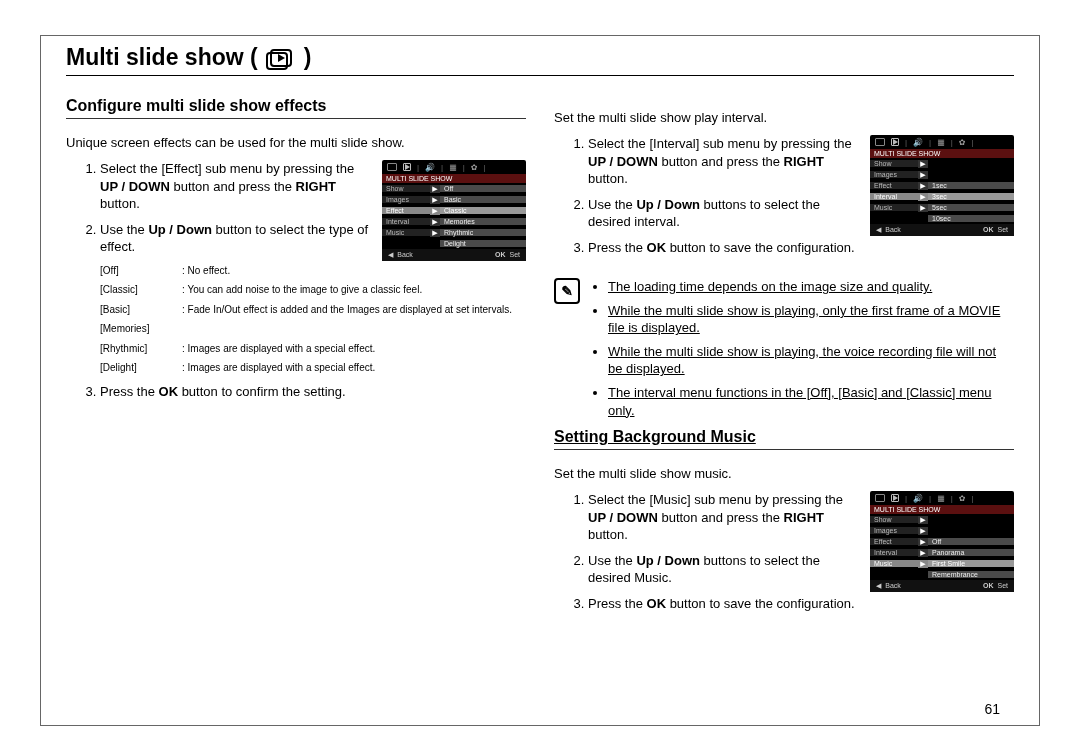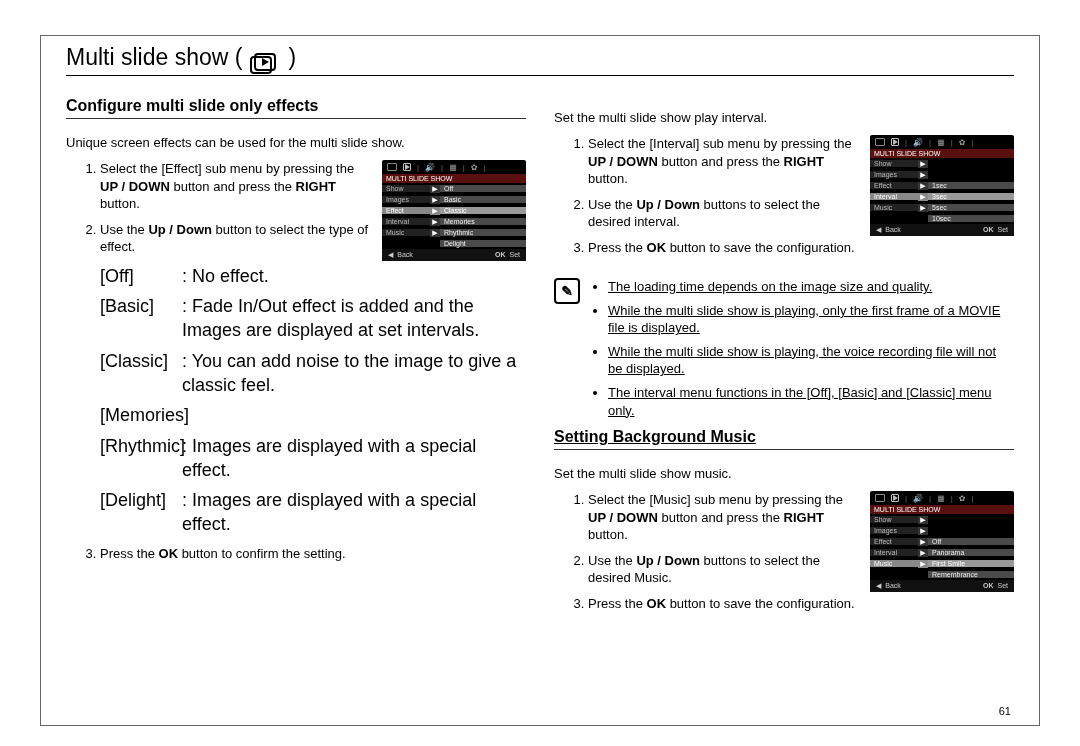--- a/index.html
+++ b/index.html
@@ -6,34 +6,34 @@
   body {
     width: 1080px;
     height: 746px;
     background: #fff;
     font-family: Arial, Helvetica, sans-serif;
     color: #000;
     position: relative;
     padding: 35px 40px 20px 40px;
   }
   .page-border { border: 1px solid #666; width: 100%; height: 100%; padding: 0 25px 18px 25px; position: relative; }
-  .main-title { font-size: 23px; font-weight: normal; padding-top: 8px; display:flex; align-items:flex-end; gap:12px;}
+  .main-title { font-size: 23px; font-weight: bold; padding-top: 8px; display:flex; align-items:center; gap:12px;}
   .title-icon { border:2px solid #000; border-radius:4px; width:22px; height:18px; display:inline-flex; align-items:center; justify-content:center; position:relative;}
   .title-icon::before{content:""; width:0;height:0;border-left:7px solid #000;border-top:4px solid transparent;border-bottom:4px solid transparent; position:absolute; left:6px;}
   .title-icon-wrap{display:inline-flex; position:relative;}
   .title-icon-wrap .shadow{position:absolute; left:-4px; top:3px; border:2px solid #000; border-radius:4px; width:22px; height:18px;}
   .hr { height:1px; background:#000; margin-top:4px;}
   .cols { display:flex; gap:28px; margin-top:18px;}
   .col { flex:1; }
   .sec-head { font-size:16px; font-weight:bold; padding:3px 0; border-bottom:1px solid #333;}
   .intro { font-size:13px; margin-top:16px;}
   ol.steps { list-style: decimal; padding-left: 34px; margin-top:10px;}
   ol.steps > li { font-size:13px; line-height:1.35; margin-bottom:8px; padding-right:4px;}
   .defs { margin-top:8px; }
-  .def-row { display:flex; font-size:18px; line-height:1.35; margin-bottom:6px;}
+  .def-row { display:flex; font-size:10px; line-height:1.35; margin-bottom:6px;}
   .def-key { width:82px; flex:none; }
   .def-val::before{content:": ";}
   .step-wrap{ position:relative; }
   .float-screen{ float:right; margin-left:8px; margin-bottom:4px;}
   
   .lcd { width:144px; background:#000; border-radius:2px; font-size:8px; color:#ccc; }
   .lcd-top { height:14px; display:flex; align-items:center; gap:6px; padding:0 5px; color:#9a9a9a;}
   .lcd-top .cam{ width:10px;height:8px;border:1px solid #888;border-radius:1px;}
   .lcd-top .play{ width:0;height:0;border-left:5px solid #bbb;border-top:3px solid transparent;border-bottom:3px solid transparent;}
   .lcd-top .sep{color:#666;}
@@ -44,41 +44,41 @@
   .lcd-arrow{ width:10px; background:linear-gradient(#333,#333); text-align:center; color:#fff; font-size:7px;}
   .lcd-left.sel + .lcd-arrow{ background:#888;}
   .lcd-right{ flex:1; background:#4a4a4a; color:#eee; font-size:7px; padding-left:4px; display:flex; align-items:center;}
   .lcd-right.sel{ background:#999; color:#fff;}
   .lcd-foot{ display:flex; justify-content:space-between; padding:2px 6px; background:#111; font-size:7px; color:#ccc;}
   .lcd-foot .t{ display:inline-block;}
   .note-box{ display:flex; gap:10px; margin-top:14px; font-size:13px;}
   .note-icon{ width:26px; height:26px; border:2px solid #000; border-radius:4px; display:flex; align-items:center; justify-content:center; font-weight:bold; font-size:14px; flex:none; font-family: Georgia, serif;}
   .note-list{ list-style: disc; padding-left:18px;text-decoration:underline;}
   .note-list li{ margin-bottom:6px; line-height:1.35;}
-  .pagenum{ position:absolute; bottom:8px; right:28px; font-size:11px;}
+  .pagenum{ position:absolute; bottom:8px; right:39px; font-size:14px;}
 </style>
 </head>
 <body>
 
 <div class="page-border">
 
   <div class="main-title">
     <span>Multi slide show (</span>
     <span class="title-icon-wrap">
       <span class="shadow"></span>
         <span class="title-icon"></span>
     </span>
     <span>)</span>
   </div>
   <div class="hr"></div>
 
   <div class="cols">
 
     <div class="col">
-      <div class="sec-head">Configure multi slide only effects</div>
+      <div class="sec-head">Configure multi slide show effects</div>
       <div class="intro">Unique screen effects can be used for the multi slide show.</div>
 
       <div class="step-wrap">
         <div class="float-screen" id="lcd-left">
             <div class="lcd">
               <div class="lcd-top">
                 <span class="cam"></span>
                 <span style="border:1px solid #bbb;border-radius:1px;width:8px;height:8px;display:inline-flex;align-items:center;justify-content:center;">
                   <span class="play"></span>
                 </span>
@@ -132,26 +132,26 @@
             <span>Select the [Effect] sub menu by pressing the </span><b>UP / DOWN</b><span> button and press the </span><b>RIGHT</b><span> button.</span>
           </li>
           <li>
             <span>Use the </span><b>Up / Down</b><span> button to select the type of effect.</span>
             <div class="defs" id="defs-left">
                 <div class="def-row">
                   <div class="def-key">[Off]</div>
                   <div class="def-val">No effect.</div>
                 </div>
                 <div class="def-row">
+                  <div class="def-key">[Classic]</div>
+                  <div class="def-val">You can add noise to the image to give a classic feel.</div>
+                </div>
+                <div class="def-row">
                   <div class="def-key">[Basic]</div>
                   <div class="def-val">Fade In/Out effect is added and the Images are displayed at set intervals.</div>
-                </div>
-                <div class="def-row">
-                  <div class="def-key">[Classic]</div>
-                  <div class="def-val">You can add noise to the image to give a classic feel.</div>
                 </div>
                 <div class="def-row">
                   <div class="def-key">[Memories]</div>
                 </div>
                 <div class="def-row">
                   <div class="def-key">[Rhythmic]</div>
                   <div class="def-val">Images are displayed with a special effect.</div>
                 </div>
                 <div class="def-row">
                   <div class="def-key">[Delight]</div>

